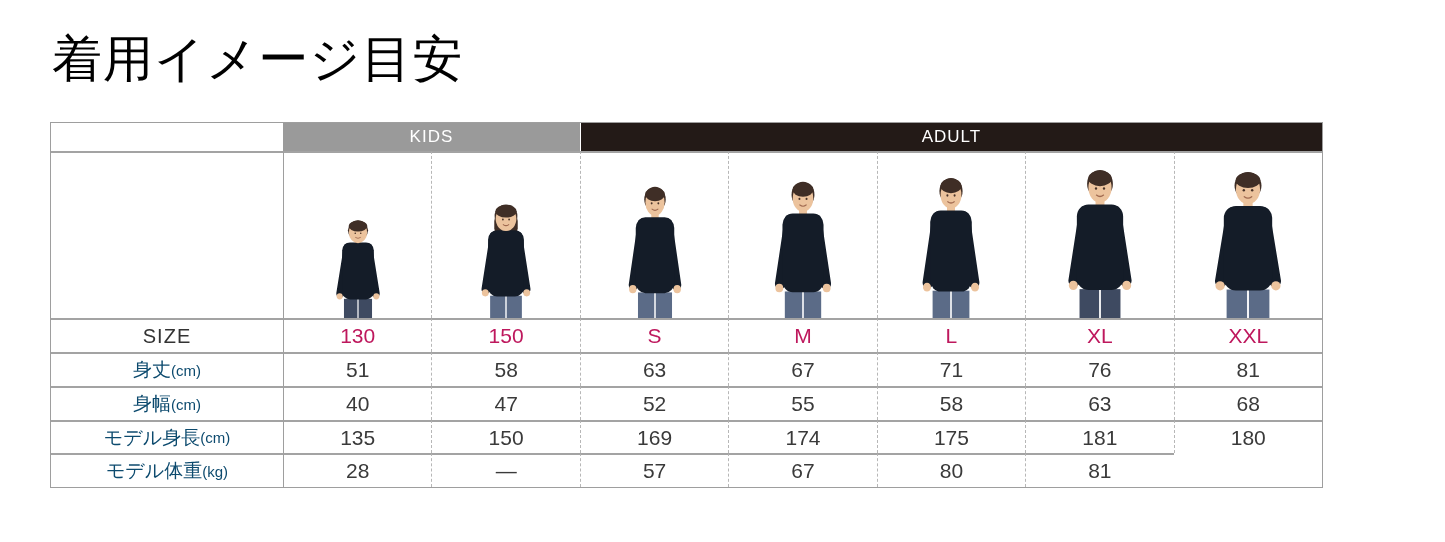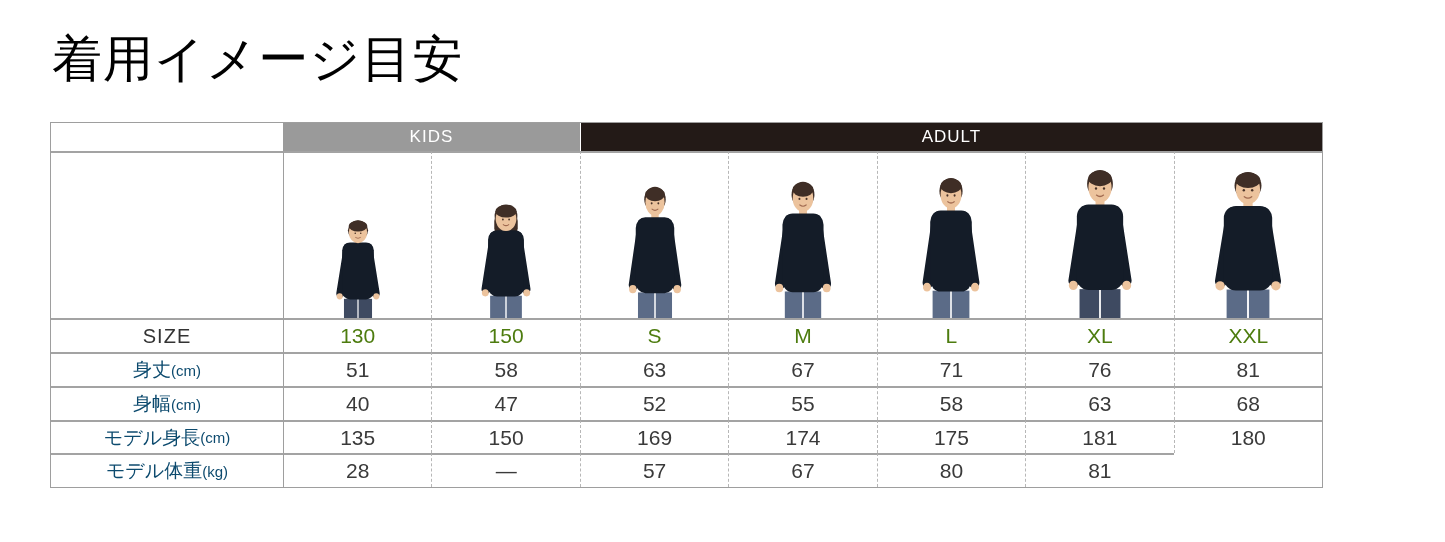--- a/index.html
+++ b/index.html
@@ -42,21 +42,21 @@
     color:#fff;font-size:17px;letter-spacing:1px;
     font-weight:400;
   }
   .group-kids{grid-column:2 / span 2;}
   .group-adult{grid-column:4 / span 5;border-left:1px solid #ffffff;}
   .photo-cell{position:relative;}
   .photo-cell svg{position:absolute;bottom:0;left:50%;transform:translateX(-50%);}
   .row-label{font-size:19px;color:#0c4a6e;}
   .row-label .unit{font-size:15px;}
   .size-label{font-size:20px;letter-spacing:1px;color:#333;}
-  .size-val{font-size:21px;color:#4d7c0f;}
+  .size-val{font-size:21px;color:#be185d;}
   .num{font-size:21px;color:#3a3a3a;}
 </style>
 </head>
 <body>
 
 <div class="canvas">
   <h1 class="page-title">着用イメージ目安</h1>
 
   <div class="size-table">
 

